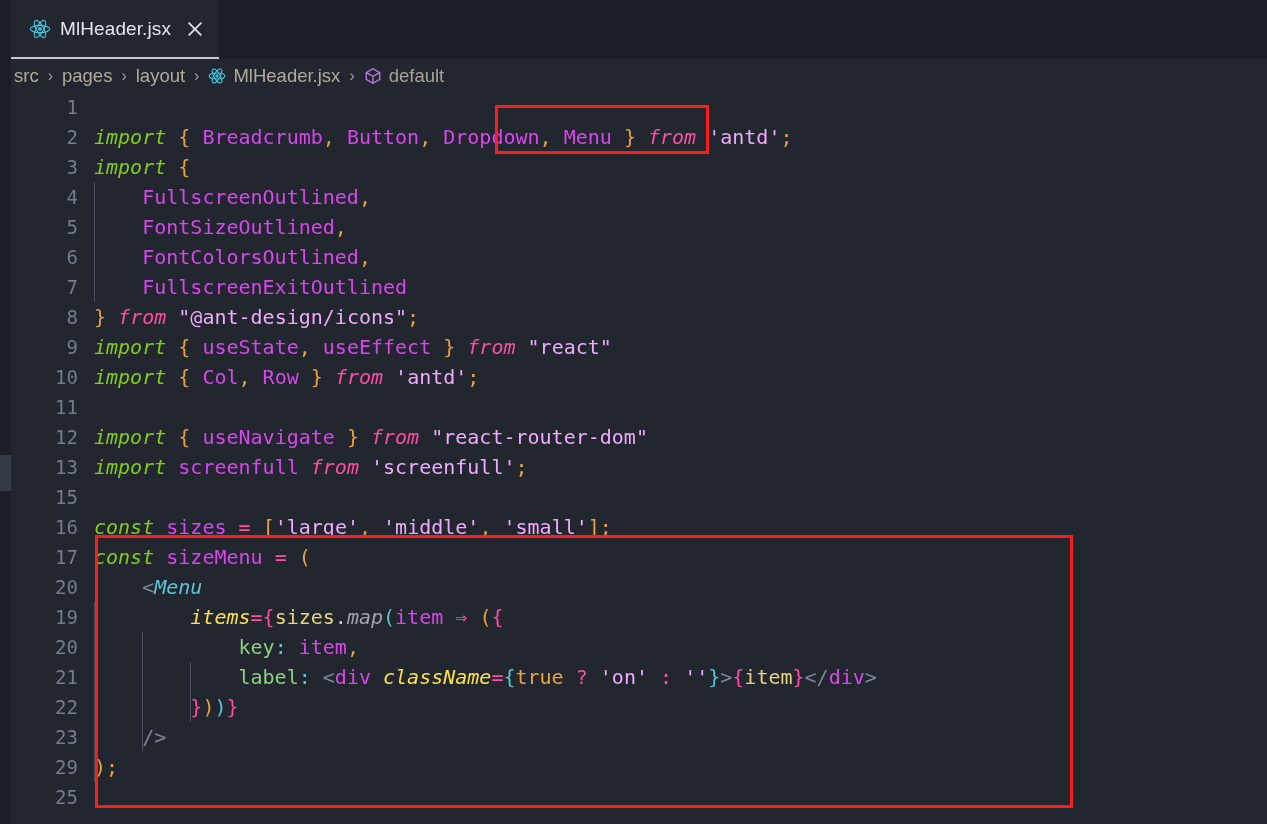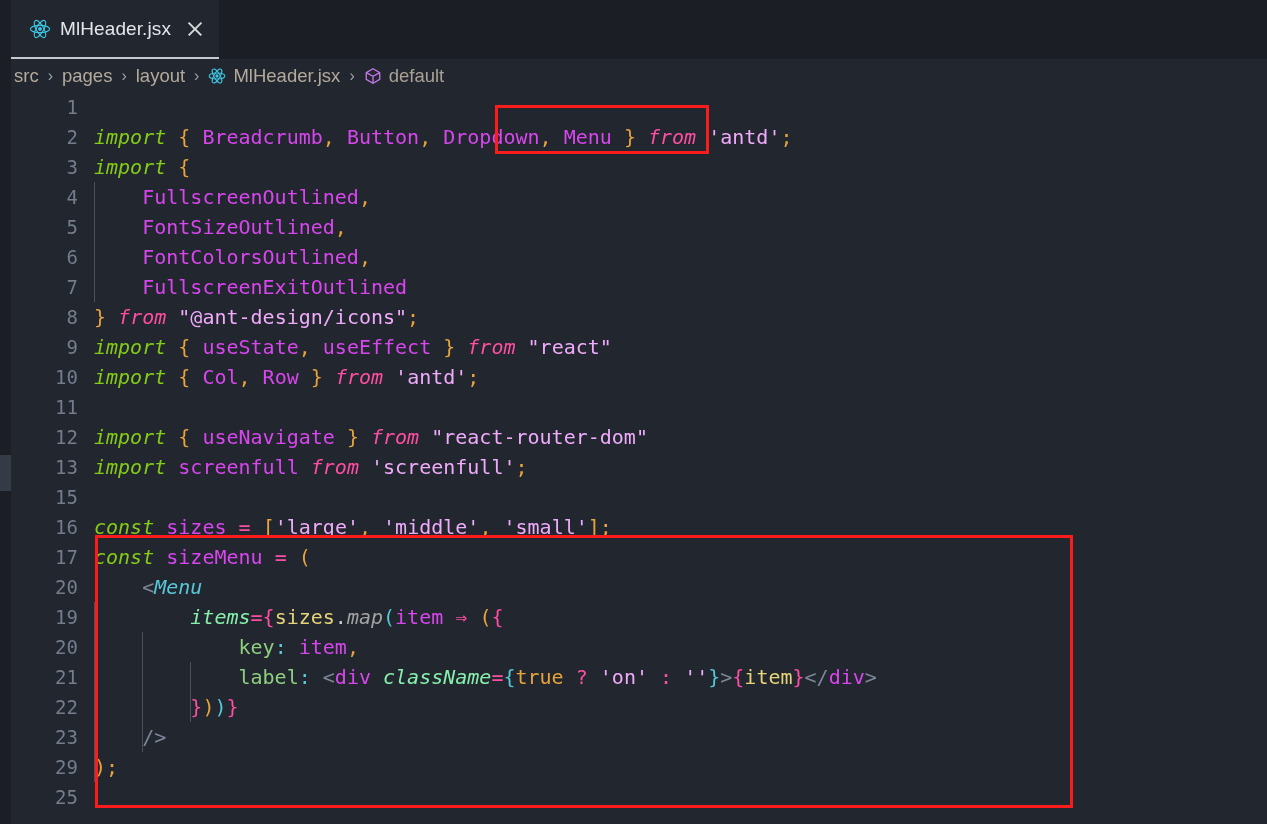--- a/index.html
+++ b/index.html
@@ -177,21 +177,21 @@
   .t-id    { color: #d946ef; }
   .t-str   { color: #f0abfc; }
   .t-punc  { color: #e8a33d; }
   .t-white { color: #c6cbd4; }
   .t-cyan  { color: #56c8d8; }
   .t-cyan-i{ color: #56c8d8; font-style: italic; }
   .t-green { color: #8ed07f; }
   .t-green-i{ color: #a3a3a3; font-style: italic; }
   .t-yellow{ color: #e6d37a; }
   .t-orange{ color: #e8a33d; }
-  .t-orange-i{ color: #86efac; font-style: italic; }
+  .t-orange-i{ color: #fde047; font-style: italic; }
   .t-pink  { color: #ff4ea3; }
   .t-tag   { color: #7d8799; }
 
   
   .redbox {
     position: absolute;
     border: 3px solid #fc1c1c;
     box-sizing: border-box;
     pointer-events: none;
     z-index: 4;

